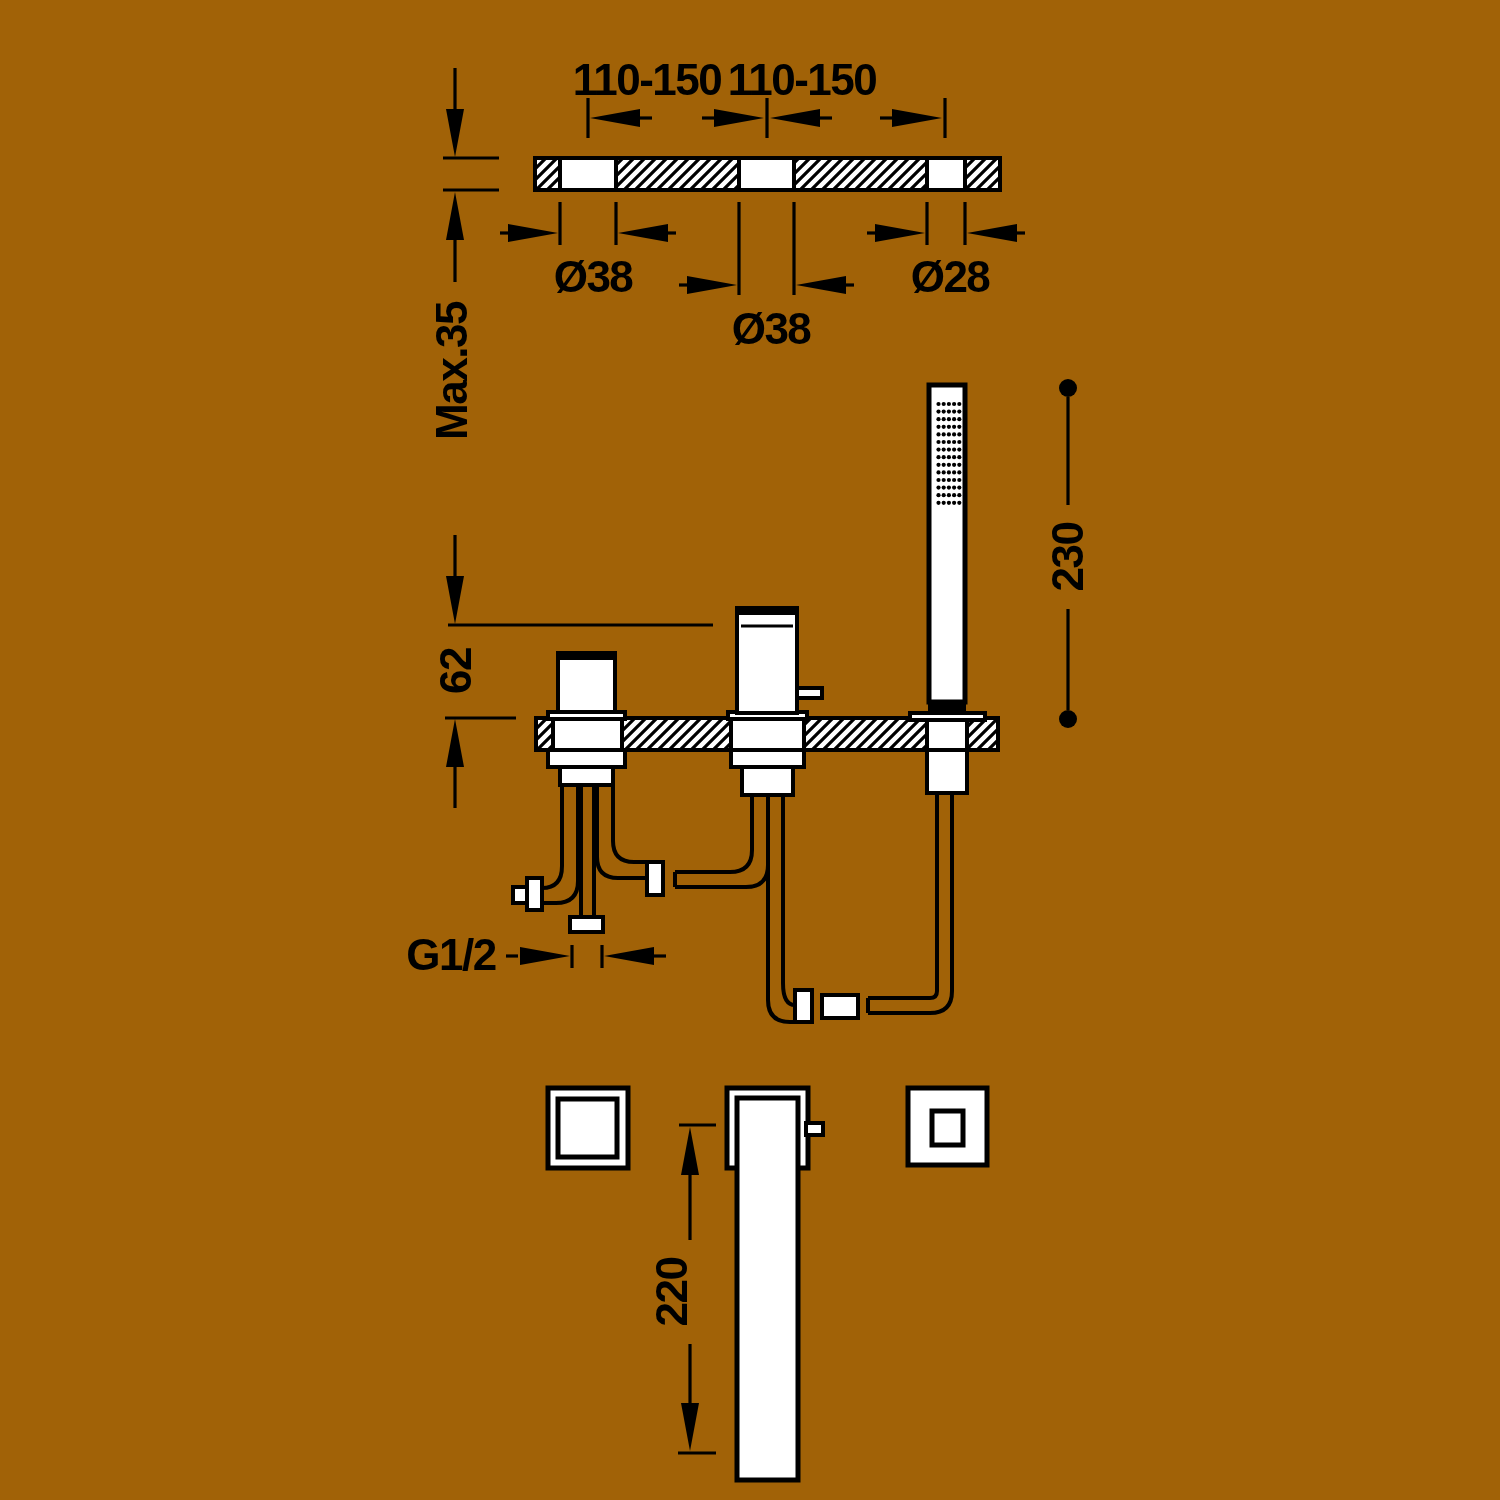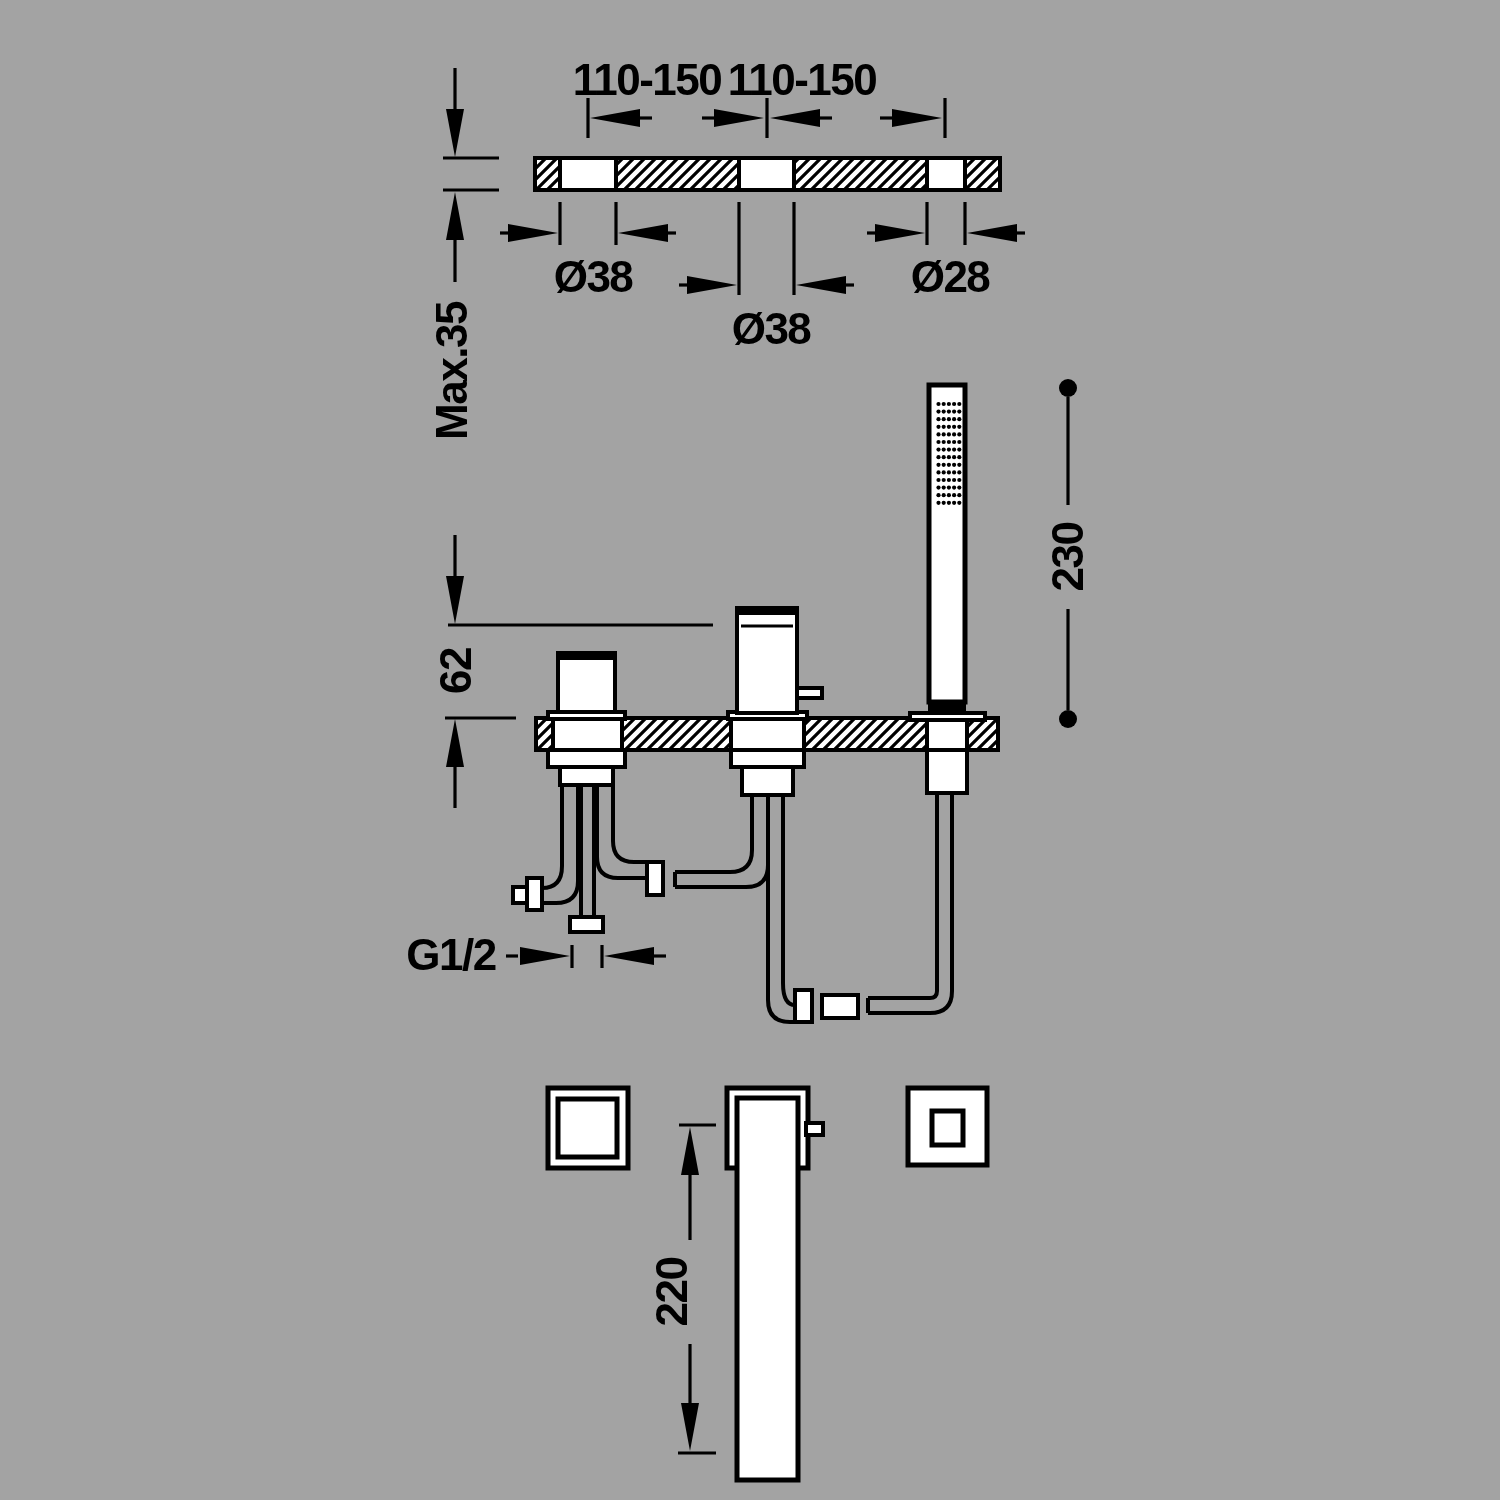--- a/index.html
+++ b/index.html
@@ -1,16 +1,16 @@
 <!DOCTYPE html>
 <html><head>
 <meta charset="utf-8">
 <style>
   html,body{margin:0;padding:0;background:#ffffff;}
-  .canvas{position:relative;width:1500px;height:1500px;background:#a3a3a3;overflow:hidden;}
+  .canvas{position:relative;width:1500px;height:1500px;background:#a16207;overflow:hidden;}
   svg{display:block;}
   svg text{
     font-family:"Liberation Sans", sans-serif;
     font-weight:bold;
     font-size:44px;
     letter-spacing:-1.5px;
     fill:#000;
   }
   .s4{stroke:#000;stroke-width:4;fill:#fff}
   .s5{stroke:#000;stroke-width:5;fill:#fff}

